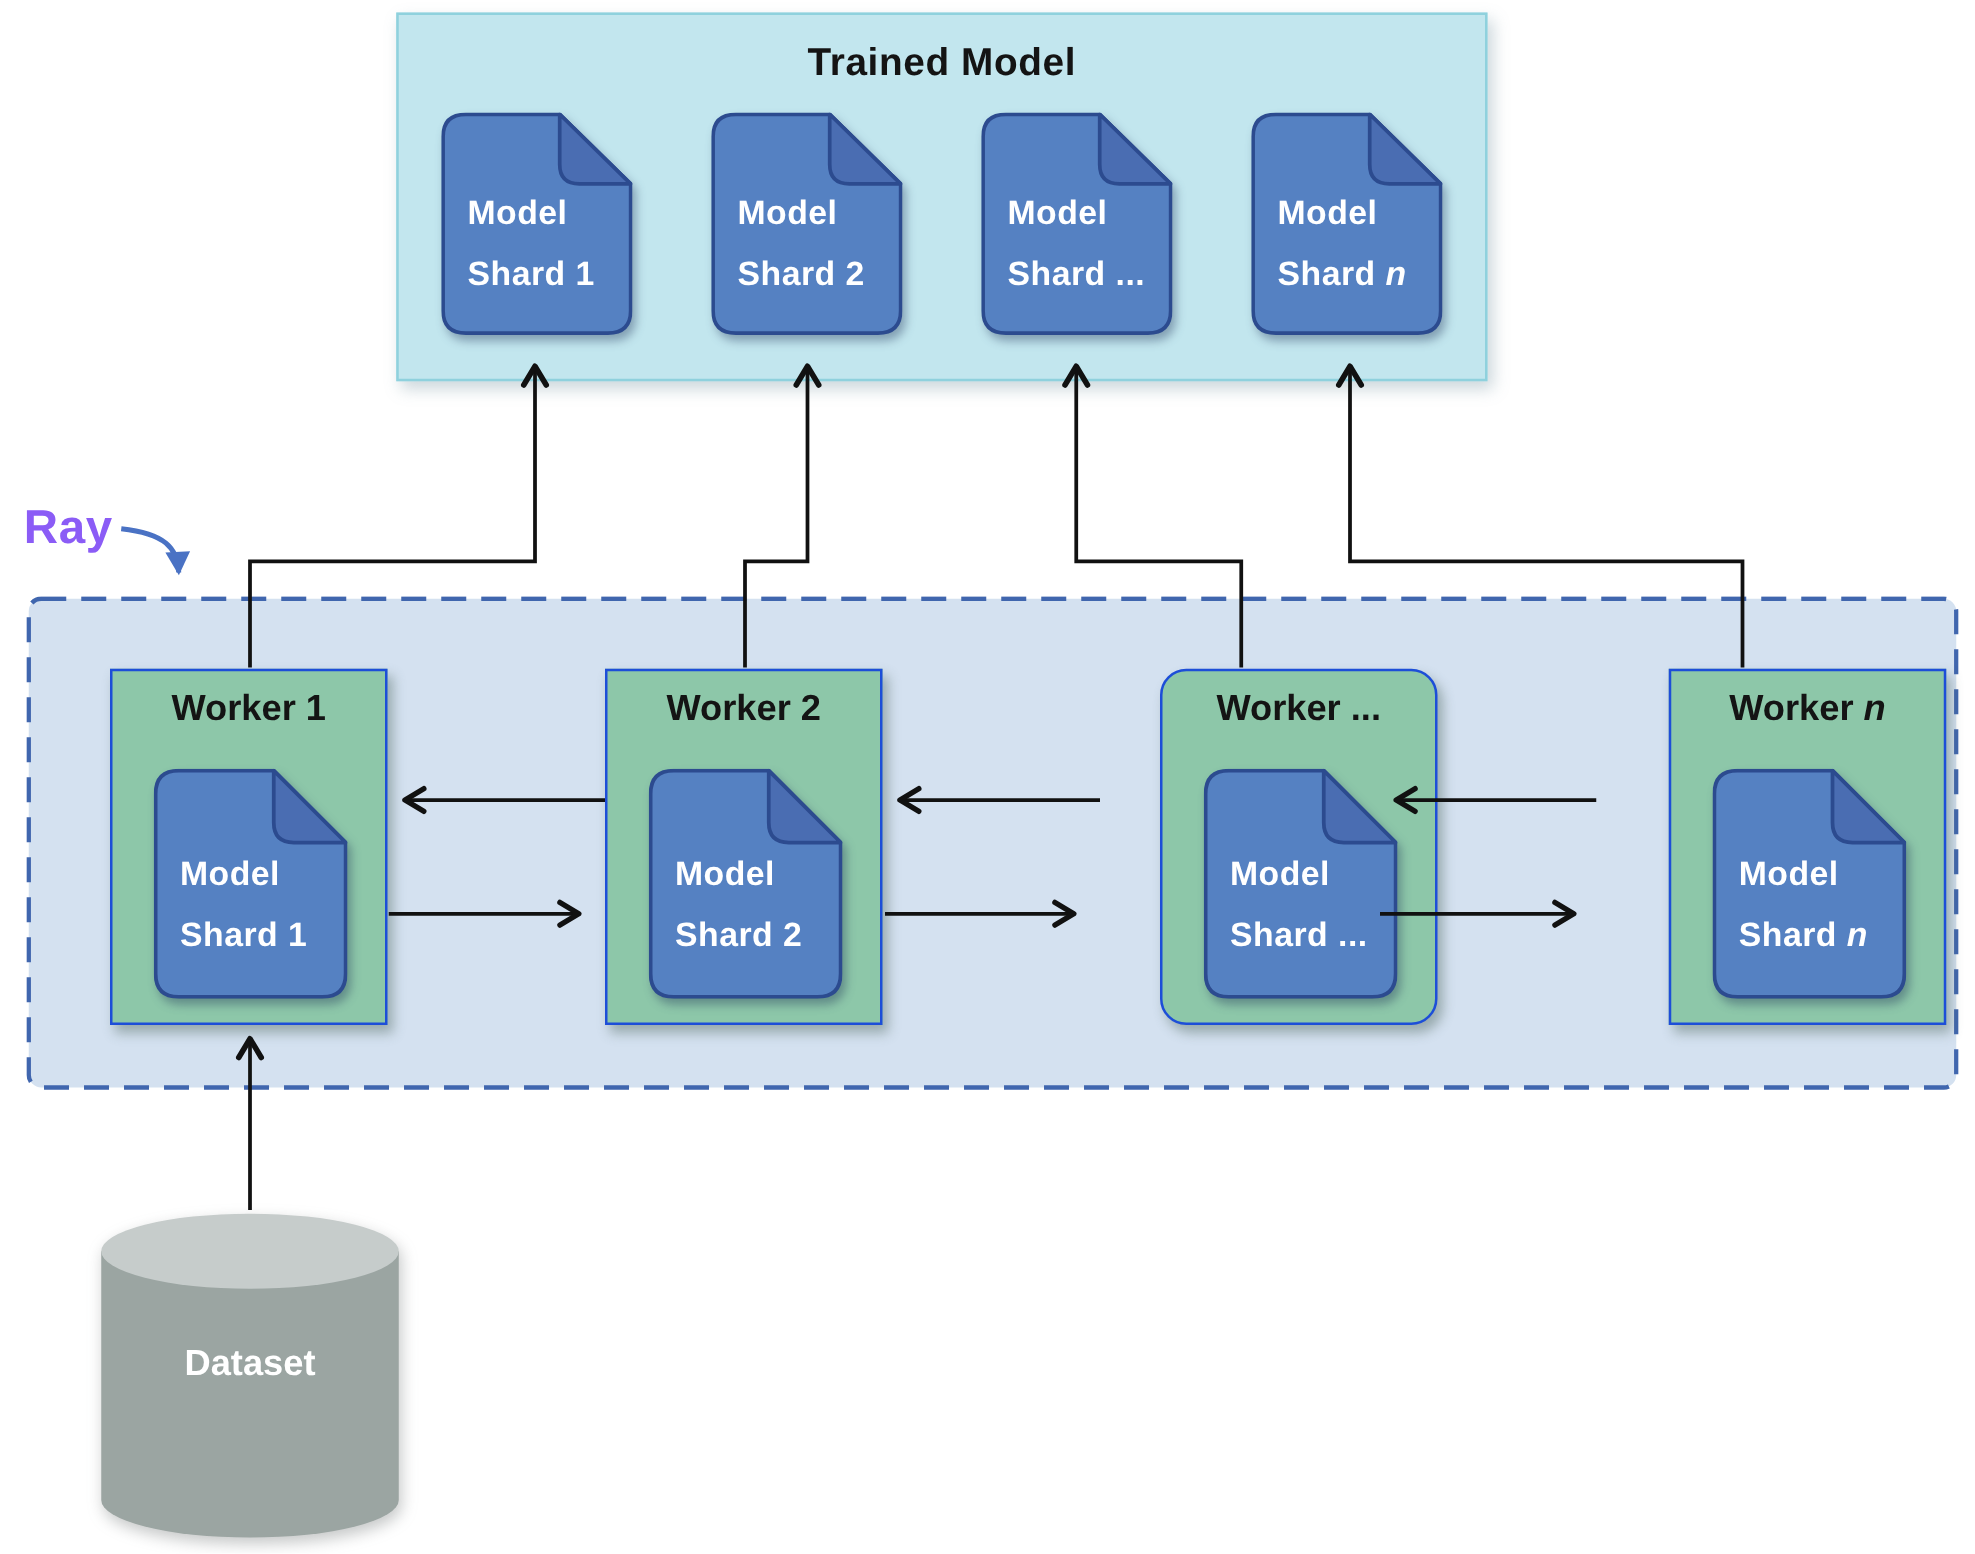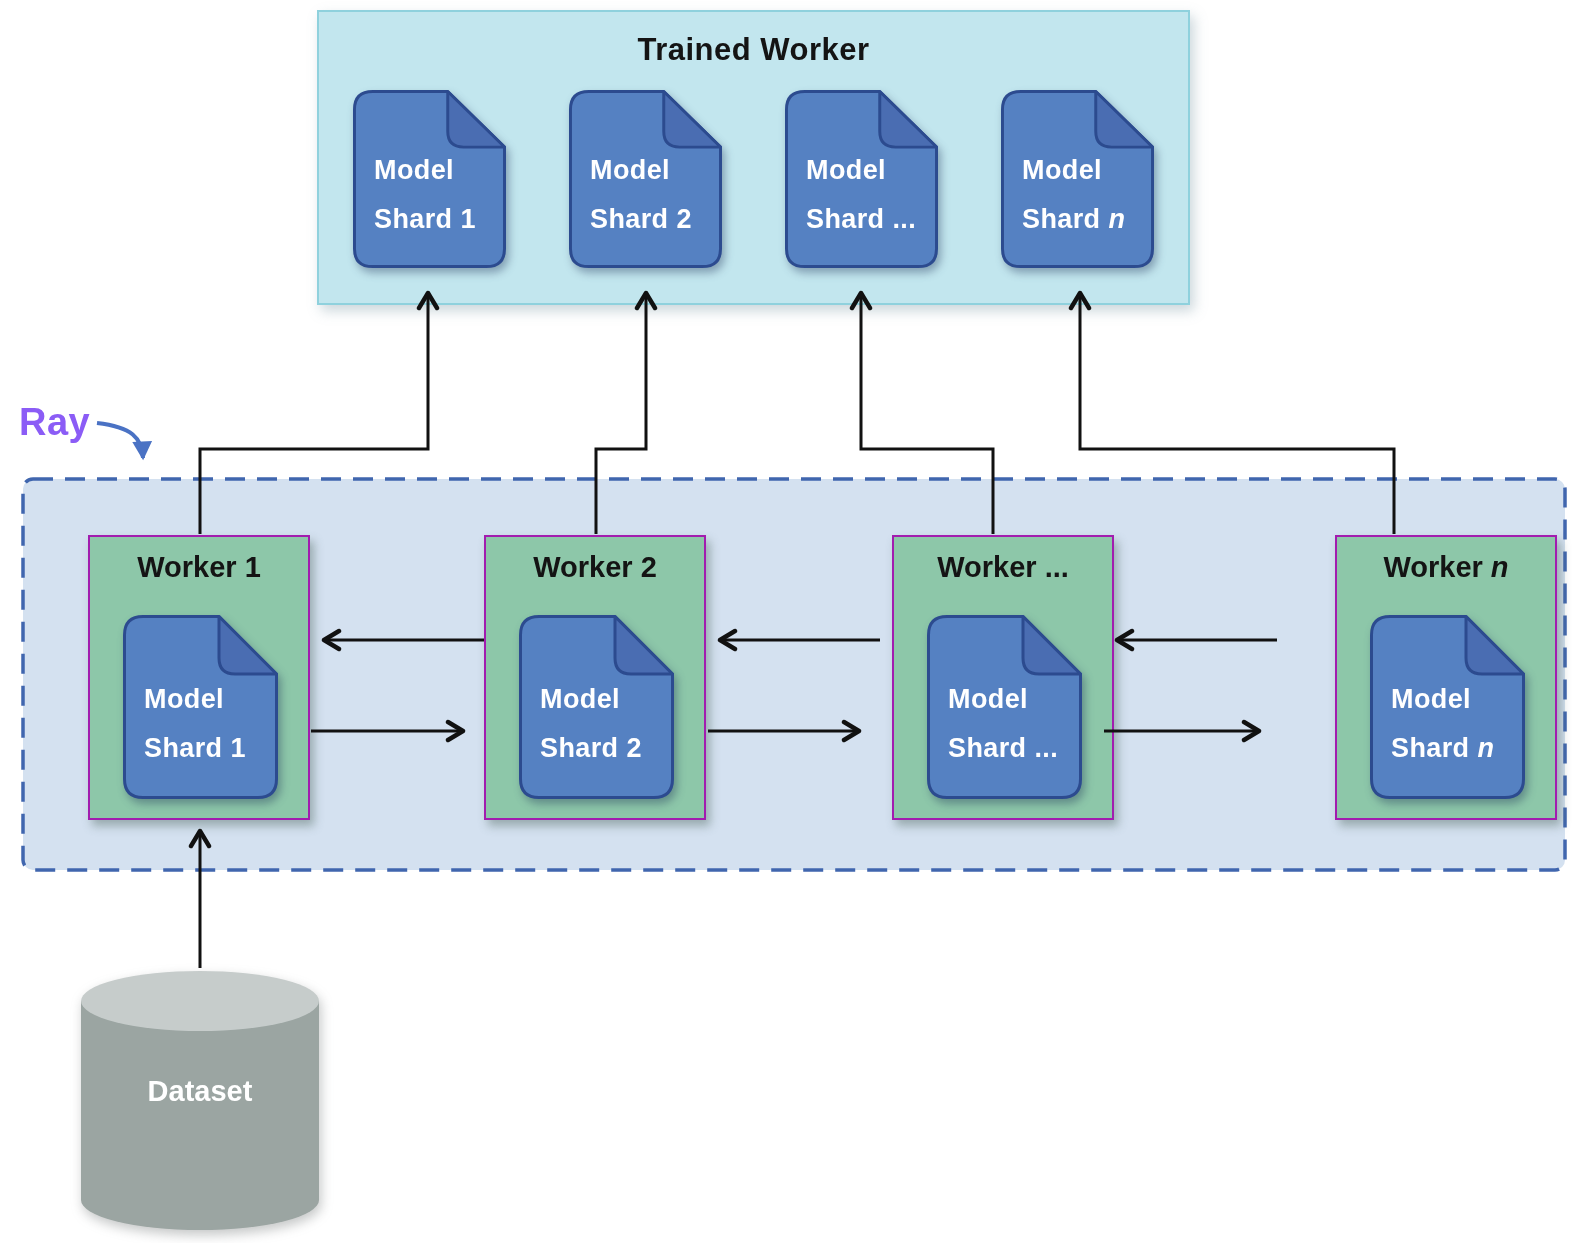--- a/index.html
+++ b/index.html
@@ -9,22 +9,22 @@
 
   .trained-box{position:absolute;left:317px;top:10px;width:873px;height:295px;
     background:#c2e6ee;border:2px solid #8fd1dd;box-shadow:4px 6px 12px rgba(110,140,155,.35);}
   .trained-title{position:absolute;left:0;top:20px;width:100%;text-align:center;
     font-size:31px;font-weight:600;color:#141414;letter-spacing:.5px;}
 
   .ray-box{position:absolute;left:21px;top:477px;width:1546px;height:395px;}
   .ray-box svg{position:absolute;inset:0;}
 
   .worker{position:absolute;top:535px;width:222px;height:285px;background:#8dc7a9;
-    border:2px solid #a21caf;box-shadow:4px 6px 9px rgba(80,105,95,.45);}
-  .w1{left:88px;} .w2{left:484px;padding-left:17px;} .w3{left:892px;} .w4{left:1335px;}
+    border:2px solid #1d4ed8;box-shadow:4px 6px 9px rgba(80,105,95,.45);}
+  .w1{left:88px;} .w2{left:484px;padding-left:17px;} .w3{left:928px;border-radius:21px;} .w4{left:1335px;}
   .worker-title{position:absolute;left:0;top:14px;width:100%;text-align:center;
     font-size:29px;font-weight:600;color:#141414;}
 
   .doc{position:absolute;width:155px;height:184px;}
   .doc-top{width:153px;height:178px;}
   .doc svg{position:absolute;left:0;top:0;width:100%;height:100%;
     filter:drop-shadow(3px 5px 4px rgba(25,45,85,.38));}
   .doc-text{position:absolute;left:21px;top:60px;font-size:27px;font-weight:600;
     color:#ffffff;line-height:49px;white-space:nowrap;letter-spacing:.4px;}
   .doc-top .doc-text{top:56px;}
@@ -45,21 +45,21 @@
 
 <div class="canvas">
 
   <div class="ray-box">
     <svg width="1546" height="395" viewBox="0 0 1546 395">
       <rect x="2" y="2" width="1542" height="391" rx="10" fill="#d4e1f0" stroke="#4066ae" stroke-width="3.5" stroke-dasharray="20 12"></rect>
     </svg>
   </div>
 
   <div class="trained-box">
-    <div class="trained-title">Trained Worker</div>
+    <div class="trained-title">Trained Model</div>
   </div>
 
   <div class="doc doc-top" style="left:353px;top:90px;">
     <svg viewBox="0 0 155 184" preserveAspectRatio="none">
       <path d="M20 1.5 H96 L153.5 59 V164 Q153.5 182.5 135 182.5 H20 Q1.5 182.5 1.5 164 V20 Q1.5 1.5 20 1.5 Z" fill="#5581c2" stroke="#2c4b8f" stroke-width="3" stroke-linejoin="round"></path>
       <path d="M96 1.5 L153.5 59 H112 Q96 59 96 43 Z" fill="#4a6db2" stroke="#2c4b8f" stroke-width="3" stroke-linejoin="round"></path>
     </svg>
     <div class="doc-text">
       <div><span>Model</span></div>
       <div><span>Shard</span> <span>1</span></div>

